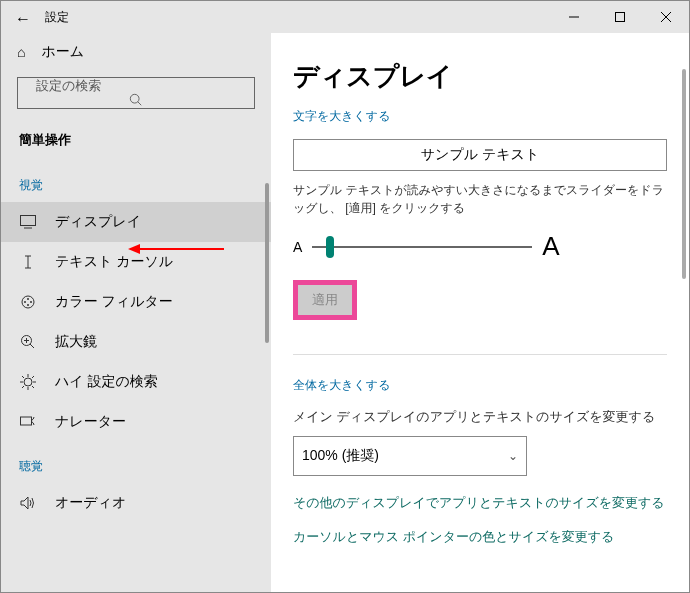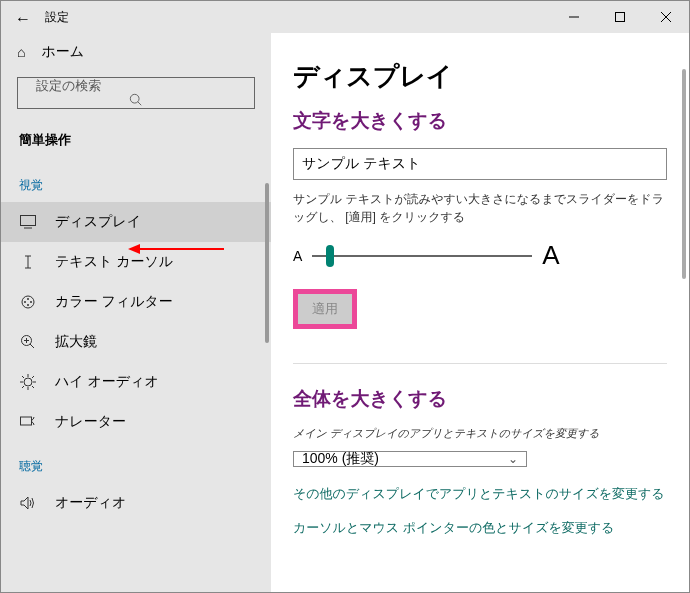--- a/index.html
+++ b/index.html
@@ -20,33 +20,33 @@
     .sidebar-scroll { overflow-y: auto; flex: 1; }
     .section-header { font-size: 12px; padding: 16px 18px 8px; color: #0369a1; }
     .sidebar-item { height: 40px; display: flex; align-items: center; gap: 18px; padding: 0 18px; font-size: 14px; color: #000; position: relative; }
     .sidebar-item.selected { background: #d0d0d0; }
     .sidebar-item .sicon { width: 18px; display: flex; justify-content: center; font-size: 16px; color: #333; }
     .sidebar-scrollbar { position: absolute; right: 2px; top: 150px; width: 4px; height: 160px; background: #999; border-radius: 2px; }
     .content { flex: 1; display: flex; position: relative; }
     .content-main { flex: 1; padding: 26px 22px 0 22px; overflow-y: auto; }
     .page-title { font-size: 26px; font-weight: 600; margin-bottom: 14px; }
     .page-sub { font-size: 13px; color: #444; margin-bottom: 30px; }
-    .section-title { font-size: 19px; font-weight: 700; margin-bottom: 14px; color: #701a75; }
-    .sample-box { border: 1px solid #888; padding: 6px 8px; font-size: 14px; margin-bottom: 10px; background: #fff; }
+    .section-title { font-size: 12px; font-weight: 400; margin-bottom: 14px; color: #0369a1; }
+    .sample-box { border: 1px solid #888; padding: 6px 8px; font-size: 14px; margin-bottom: 10px; background: #fff; text-align: center; }
     .instruct { font-size: 12px; color: #333; margin-bottom: 14px; line-height: 1.5; }
     .slider-row { display: flex; align-items: center; gap: 10px; margin-bottom: 18px; }
     .slider-small { font-size: 14px; }
     .slider-large { font-size: 26px; font-weight: 400; }
     .slider { position: relative; width: 220px; height: 22px; display: flex; align-items: center; }
     .slider-track { position: absolute; left: 0; right: 0; height: 2px; background: #666; }
     .slider-thumb { position: absolute; left: 6%; width: 8px; height: 22px; background: #008272; border-radius: 4px; }
     .apply-btn { border: 5px solid #ec4899; background: #ccc; color: #888; font-size: 13px; padding: 6px 14px; margin-bottom: 26px; }
     .divider { height: 1px; background: #ddd; margin: 8px 0 22px 0; }
-    .sublabel { font-size: 11px; color: #333; margin-bottom: 10px; font-style: italic; }
-    .dropdown { border: 1px solid #888; width: 234px; height: 16px; display: flex; align-items: center; justify-content: space-between; padding: 0 8px; font-size: 14px; margin-bottom: 18px; }
+    .sublabel { font-size: 13px; color: #333; margin-bottom: 10px; }
+    .dropdown { border: 1px solid #888; width: 234px; height: 40px; display: flex; align-items: center; justify-content: space-between; padding: 0 8px; font-size: 14px; margin-bottom: 18px; }
     .chev { font-size: 12px; color: #555; }
     .link { color: #0f6b64; font-size: 13px; margin-bottom: 16px; display: block; }
     .content-scrollbar { position: absolute; right: 3px; top: 36px; width: 4px; height: 210px; background: #aaa; border-radius: 2px; }
     .red-arrow { position: absolute; pointer-events: none; z-index: 50; }
   </style>
 </head>
 <body>
 
 <div class="titlebar">
   <div class="back-btn">
@@ -147,21 +147,21 @@
               <line x1="8" y1="0" x2="8" y2="3" stroke="#333"></line>
               <line x1="8" y1="13" x2="8" y2="16" stroke="#333"></line>
               <line x1="0" y1="8" x2="3" y2="8" stroke="#333"></line>
               <line x1="13" y1="8" x2="16" y2="8" stroke="#333"></line>
               <line x1="2" y1="2" x2="4" y2="4" stroke="#333"></line>
               <line x1="12" y1="12" x2="14" y2="14" stroke="#333"></line>
               <line x1="12" y1="4" x2="14" y2="2" stroke="#333"></line>
               <line x1="2" y1="14" x2="4" y2="12" stroke="#333"></line>
             </svg>
         </span>
-        <span>ハイ オーディオ</span>
+        <span>ハイ 設定の検索</span>
       </div>
 
       <div class="sidebar-item">
         <span class="sicon">
           <svg width="16" height="14" viewBox="0 0 16 14">
               <rect x="0.5" y="2" width="11" height="8" fill="none" stroke="#333" stroke-width="1"></rect>
               <path d="M11 6 Q14 4 14 2 M11 6 Q14 8 14 10" fill="none" stroke="#333" stroke-width="1"></path>
             </svg>
         </span>
         <span>ナレーター</span>

